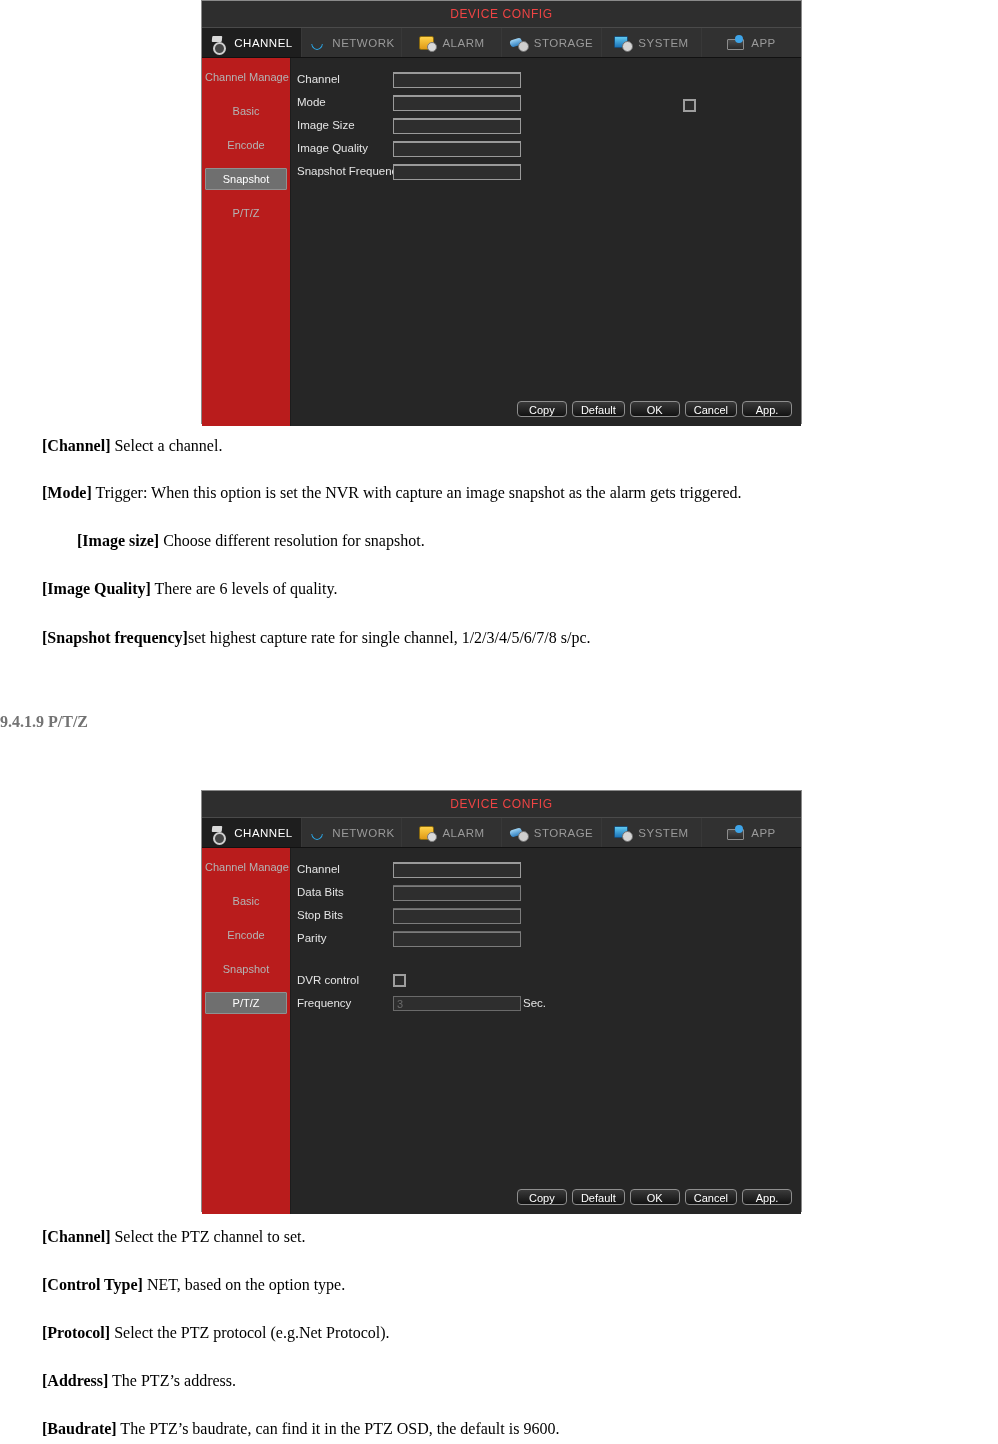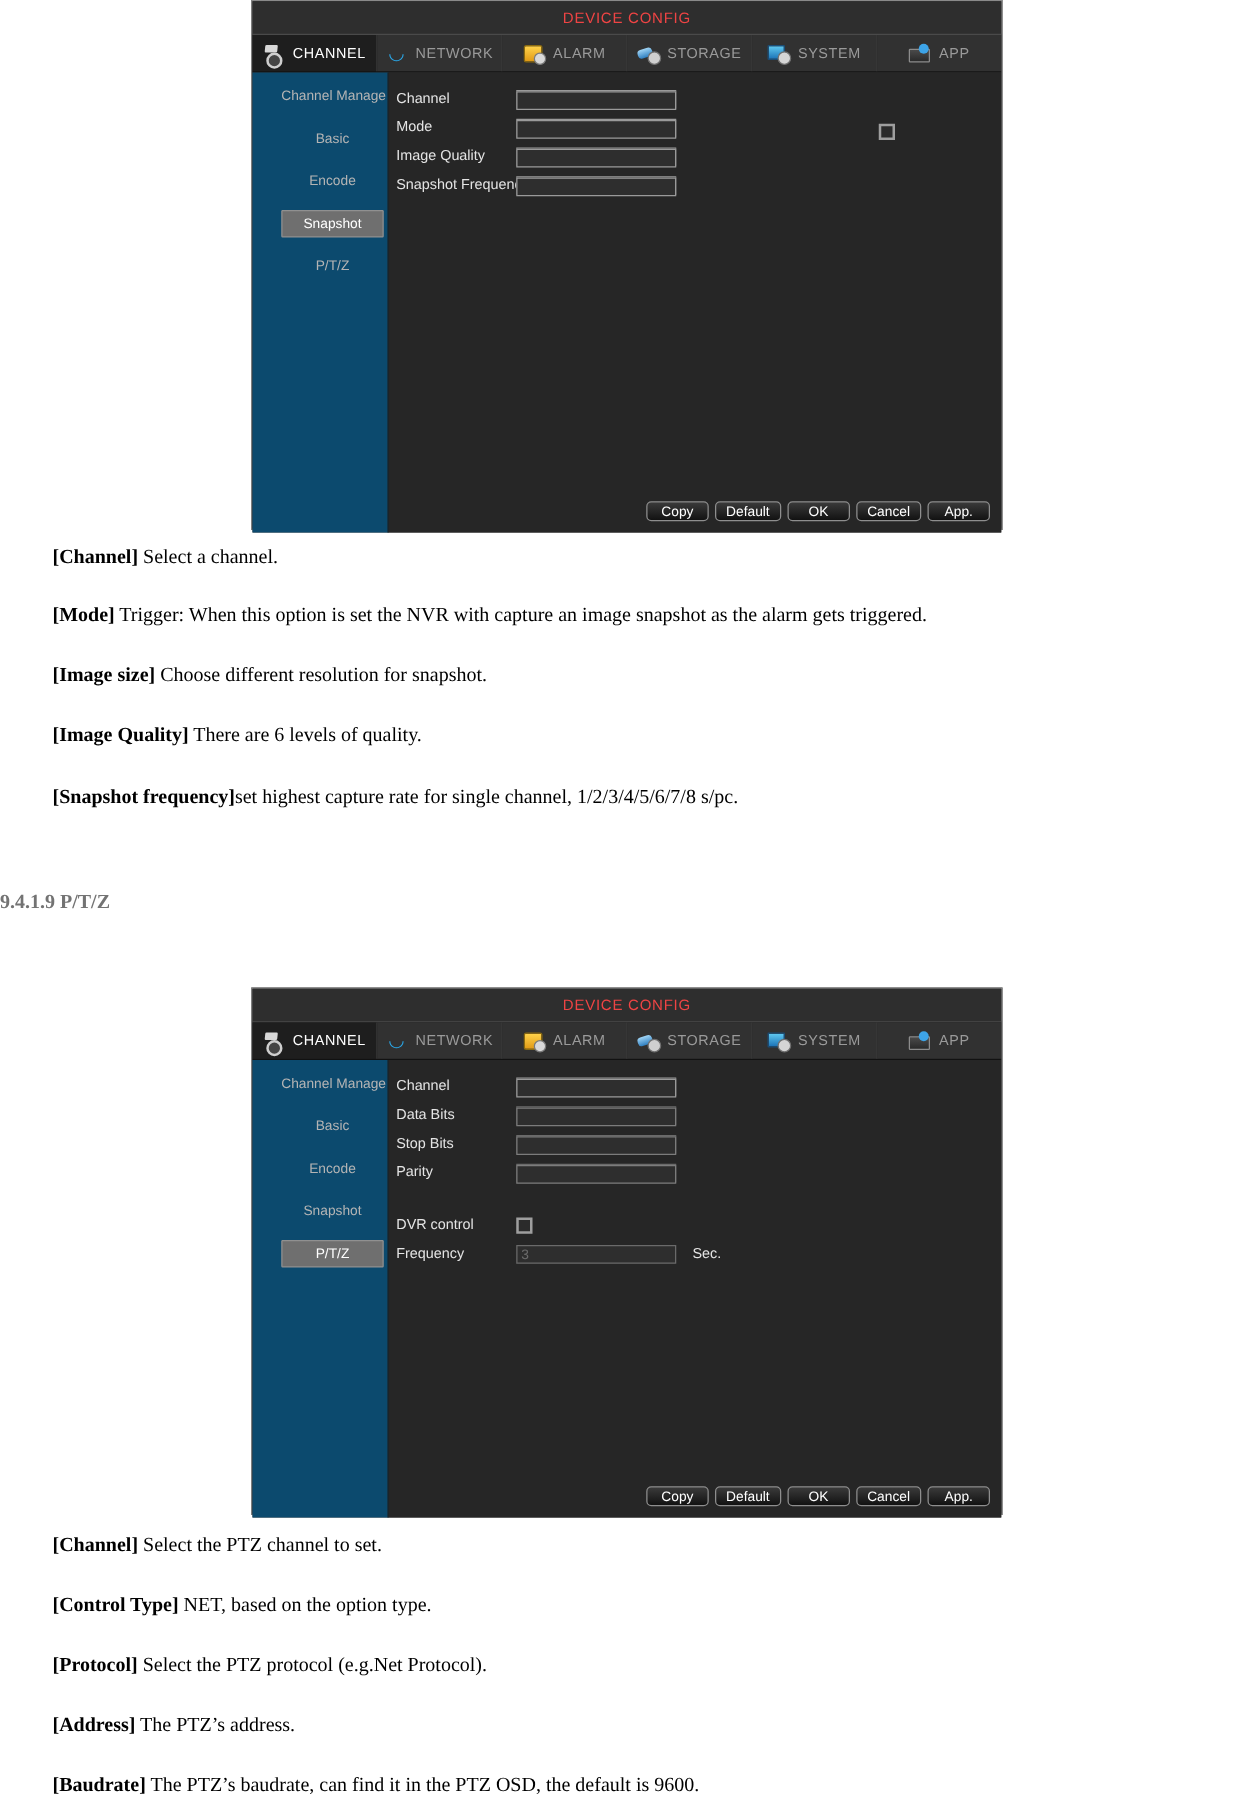--- a/index.html
+++ b/index.html
@@ -163,24 +163,23 @@
 
   
   .dvr-body {
     display: flex;
     align-items: stretch;
     background: #2b2b2b;
   }
   .dvr-sidebar {
     width: 88px;
     flex: 0 0 88px;
-    background: #0c4a6e;
+    background: #b91c1c;
     border-right: 1px solid #1d1d1d;
     padding-top: 8px;
-    padding-left: 20px;
   }
   .side-item {
     height: 22px;
     line-height: 22px;
     margin: 0 3px 12px 3px;
     text-align: center;
     color: #b4b4b4;
     font-size: 11px;
     white-space: nowrap;
     border-radius: 1px;
@@ -249,21 +248,21 @@
     border: 2px solid #9e9e9e;
     background: #2b2b2b;
     box-sizing: border-box;
     display: block;
   }
   .mode-chk { position: absolute; left: 290px; top: 4px; }
 
   .unit {
     color: #e4e4e4;
     font-size: 11.5px;
-    margin-left: 13px;
+    margin-left: 2px;
   }
 
   
   .dvr-btnrow {
     position: absolute;
     right: 9px;
     bottom: 9px;
     display: flex;
     gap: 5px;
   }
@@ -358,20 +357,27 @@
 
       <div class="frow">
         <span class="flabel">Mode</span>
         <span class="fctl">
           <span class="sel">Timing</span>
           <span class="sel arrow" style="position:absolute; right:0; top:1px;"></span>
           <span class="chk mode-chk"></span>
         </span>
       </div>
 
+      <div class="frow">
+        <span class="flabel">Image Size</span>
+        <span class="fctl">
+          <span class="sel">Default</span>
+          <span class="sel arrow" style="position:absolute; right:0; top:1px;"></span>
+        </span>
+      </div>
 
       <div class="frow">
         <span class="flabel">Image Quality</span>
         <span class="fctl">
           <span class="sel">Normal</span>
           <span class="sel arrow" style="position:absolute; right:0; top:1px;"></span>
         </span>
       </div>
 
       <div class="frow">
@@ -393,21 +399,21 @@
     </div>
   </div>
 </div>
 
 <div class="doc-para" style="top:437px;">
   <b>[Channel]</b><span> Select a channel.</span>
 </div>
 <div class="doc-para" style="top:484px;">
   <b>[Mode]</b><span> Trigger: When this option is set the NVR with capture an image snapshot as the alarm gets triggered.</span>
 </div>
-<div class="doc-para" style="top:532px;">
+<div class="doc-para" style="top:532px;margin-left:35px;">
   <b>[Image size]</b><span> Choose different resolution for snapshot.</span>
 </div>
 <div class="doc-para" style="top:580px;">
   <b>[Image Quality]</b><span> There are 6 levels of quality.</span>
 </div>
 <div class="doc-para" style="top:629px;">
   <b>[Snapshot frequency]</b><span>set highest capture rate for single channel, 1/2/3/4/5/6/7/8 s/pc.</span>
 </div>
 
 <div class="doc-h2" style="top:713px;">9.4.1.9 P/T/Z</div>

